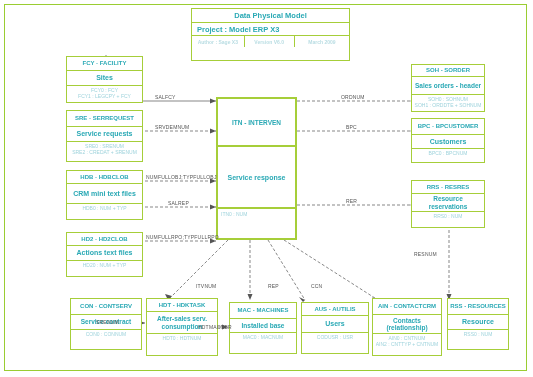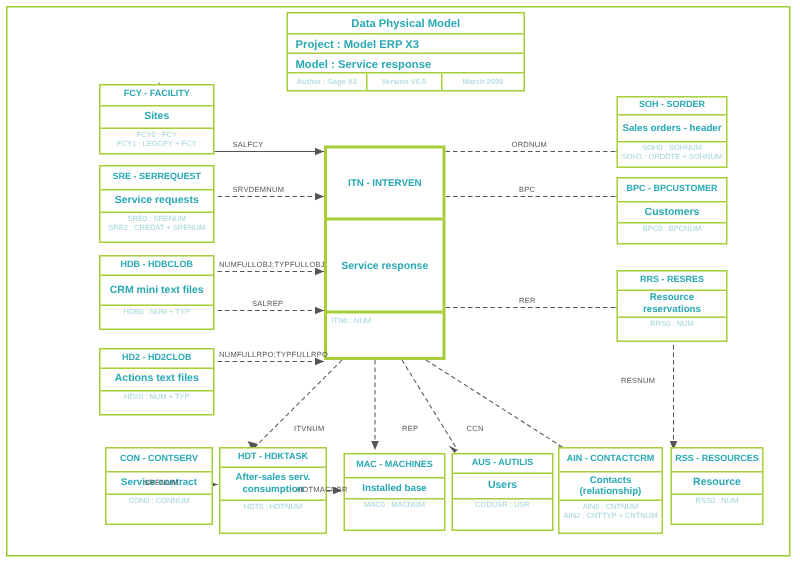--- a/index.html
+++ b/index.html
@@ -90,21 +90,20 @@
       <polygon points="305,300 299,297 303,302"></polygon>
       <polygon points="378,300 372,297 376,302"></polygon>
       <polygon points="145,323 139,320.5 139,325.5"></polygon>
       <polygon points="228,327 222,324.5 222,329.5"></polygon>
     </g>
   </svg>
 
   <div id="titleblock">
     <div class="trow" id="tb-title">Data Physical Model</div>
     <div class="trow" id="tb-project">Project : Model ERP X3</div>
-    <div class="trow" id="tb-model">Model   : Service response</div>
     <div class="trow" id="tb-foot">
       <div class="cell" style="width:33.5%">Author : Sage X3</div>
       <div class="cell" style="width:32%">Version V6.0</div>
       <div class="cell" style="width:34.5%">March 2009</div>
     </div>
   </div>
 
   <div id="center">
     <div class="chdr">ITN - INTERVEN</div>
     <div class="cttl">Service response</div>

